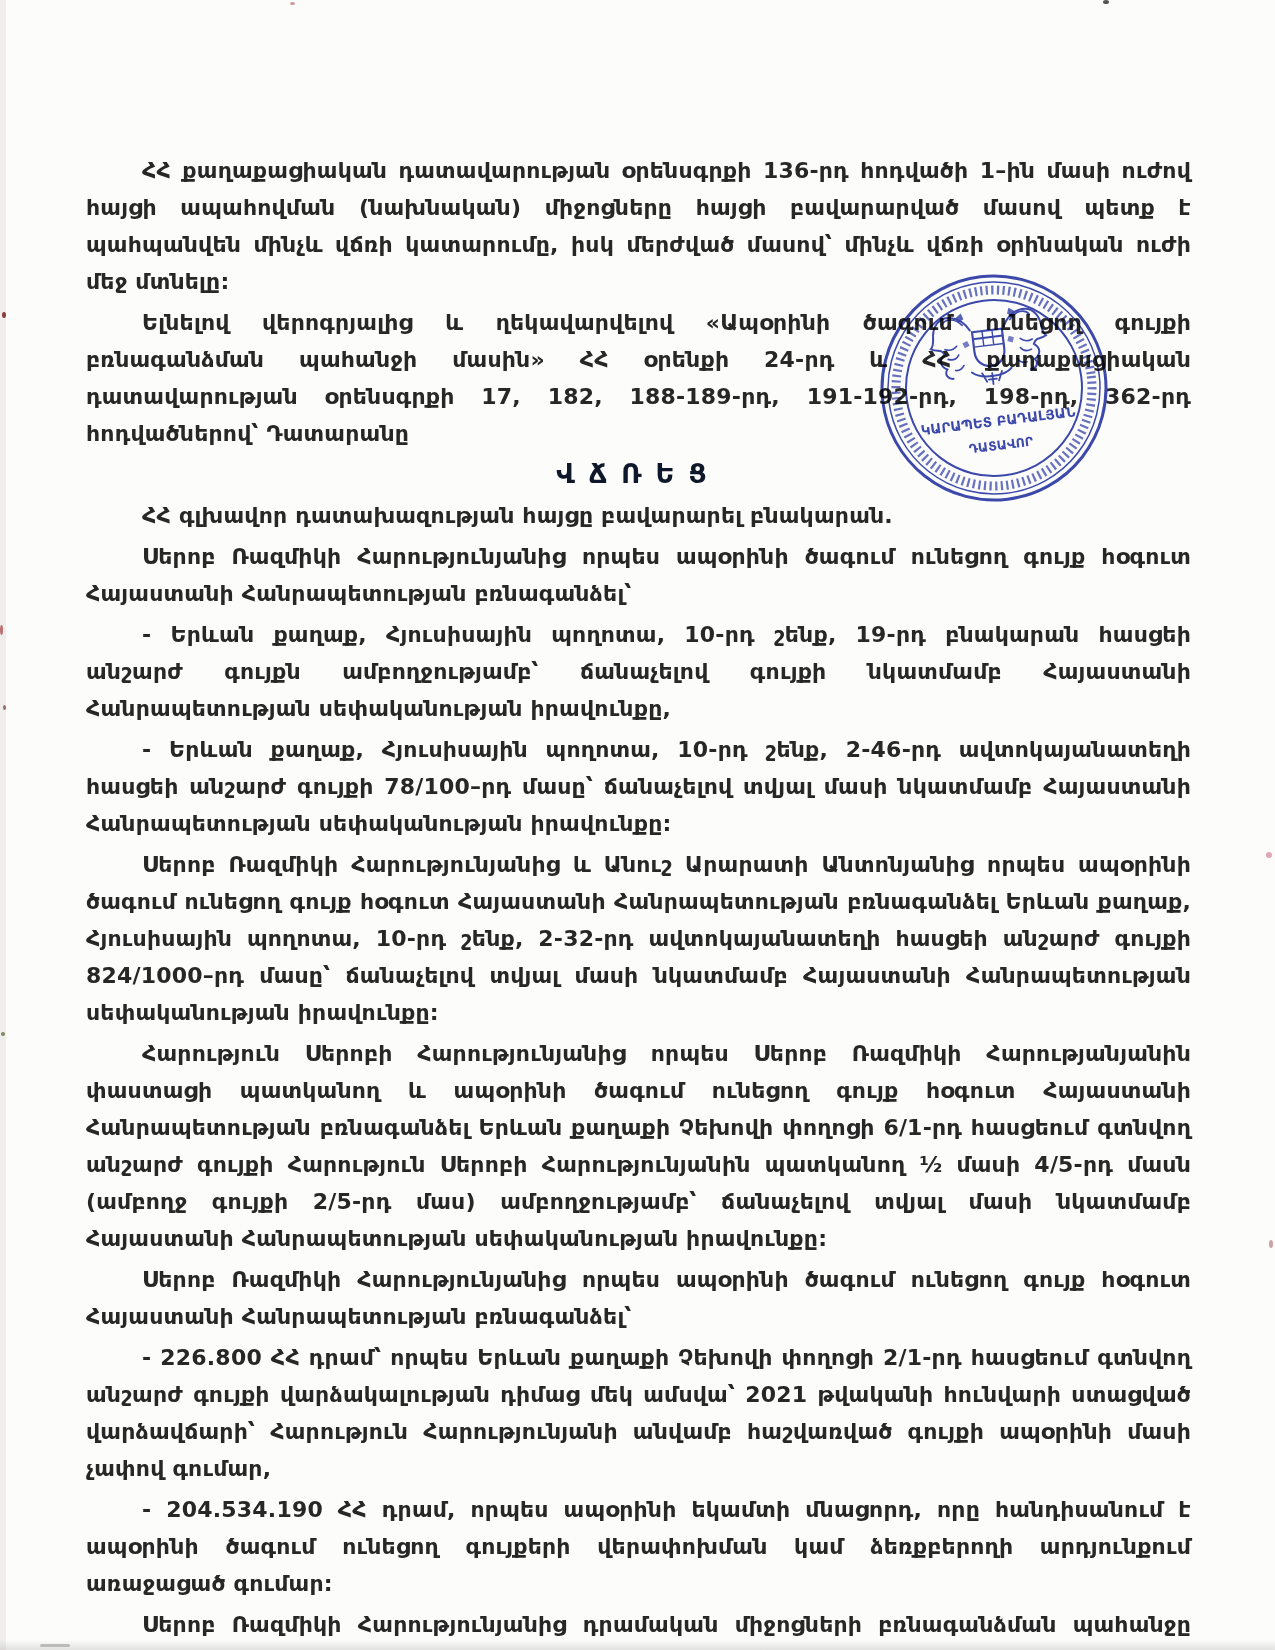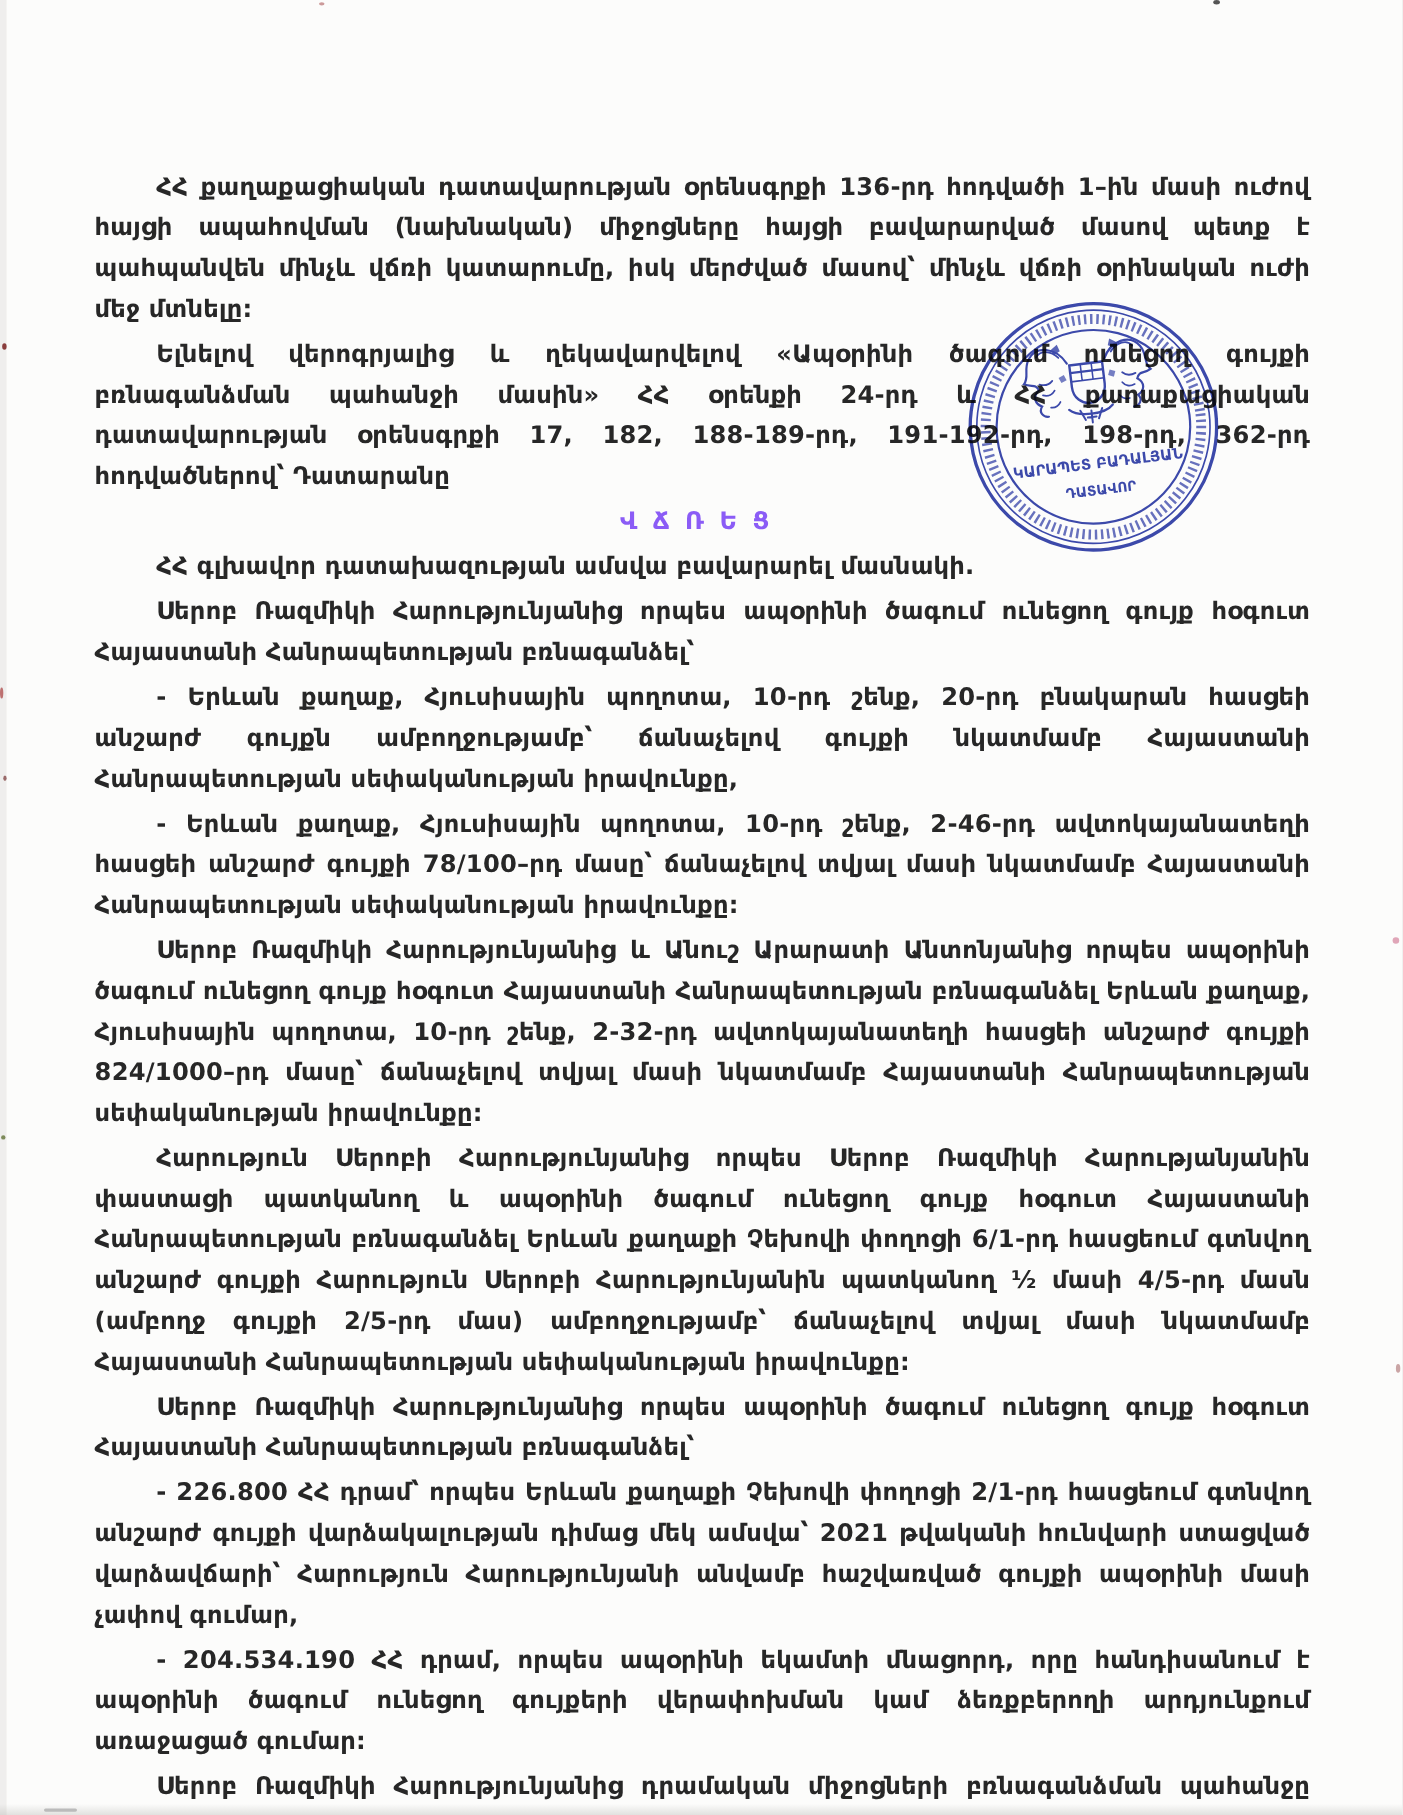--- a/index.html
+++ b/index.html
@@ -7,22 +7,22 @@
     position:relative;width:1275px;height:1650px;background:#fcfcfb;
     overflow:hidden;font-family:"DejaVu Sans",sans-serif;
   }
   .content{
     position:absolute;left:82px;top:148px;width:1113px;
     font-size:22px;line-height:37px;color:#272727;
     text-align:justify;letter-spacing:0.2px;
   }
   p.doc-para{margin:4px;text-indent:56px;font-weight:bold;}
   .verdict-heading{
-    text-align:center;font-weight:bold;font-size:22px;
-    letter-spacing:14px;margin:4px 0 3px 0;color:#8b5cf6;
+    text-align:center;font-weight:bold;font-size:26px;
+    letter-spacing:14px;margin:4px 0 3px 0;color:#0f172a;
   }
   .gap-top{margin-top:14px;}
   
   .stamp{
     position:absolute;left:874px;top:268px;width:240px;height:240px;
     mix-blend-mode:multiply;opacity:0.92;transform:rotate(-7deg);
   }
   .stamp text{font-family:"DejaVu Sans",sans-serif;font-weight:bold;}
   
   .spk{position:absolute;border-radius:50%;}
@@ -33,23 +33,23 @@
 </style>
 </head>
 <body>
 
 <div class="page">
 
   <div class="content">
     <p class="doc-para">ՀՀ քաղաքացիական դատավարության օրենսգրքի 136-րդ հոդվածի 1–ին մասի ուժով հայցի ապահովման (նախնական) միջոցները հայցի բավարարված մասով պետք է պահպանվեն մինչև վճռի կատարումը, իսկ մերժված մասով՝ մինչև վճռի օրինական ուժի մեջ մտնելը:</p>
     <p class="doc-para">Ելնելով վերոգրյալից և ղեկավարվելով «Ապօրինի ծագում ունեցող գույքի բռնագանձման պահանջի մասին» ՀՀ օրենքի 24-րդ և ՀՀ քաղաքացիական դատավարության օրենսգրքի 17, 182, 188-189-րդ, 191-192-րդ, 198-րդ, 362-րդ հոդվածներով՝ Դատարանը</p>
     <div class="verdict-heading">ՎՃՌԵՑ</div>
-    <p class="doc-para">ՀՀ գլխավոր դատախազության ամսվա բավարարել մասնակի.</p>
+    <p class="doc-para">ՀՀ գլխավոր դատախազության հայցը բավարարել բնակարան.</p>
     <p class="doc-para">Սերոբ Ռազմիկի Հարությունյանից որպես ապօրինի ծագում ունեցող գույք հօգուտ Հայաստանի Հանրապետության բռնագանձել՝</p>
-    <p class="doc-para">- Երևան քաղաք, Հյուսիսային պողոտա, 10-րդ շենք, 20-րդ բնակարան հասցեի անշարժ գույքն ամբողջությամբ՝ ճանաչելով գույքի նկատմամբ Հայաստանի Հանրապետության սեփականության իրավունքը,</p>
+    <p class="doc-para">- Երևան քաղաք, Հյուսիսային պողոտա, 10-րդ շենք, 19-րդ բնակարան հասցեի անշարժ գույքն ամբողջությամբ՝ ճանաչելով գույքի նկատմամբ Հայաստանի Հանրապետության սեփականության իրավունքը,</p>
     <p class="doc-para">- Երևան քաղաք, Հյուսիսային պողոտա, 10-րդ շենք, 2-46-րդ ավտոկայանատեղի հասցեի անշարժ գույքի 78/100–րդ մասը՝ ճանաչելով տվյալ մասի նկատմամբ Հայաստանի Հանրապետության սեփականության իրավունքը:</p>
     <p class="doc-para">Սերոբ Ռազմիկի Հարությունյանից և Անուշ Արարատի Անտոնյանից որպես ապօրինի ծագում ունեցող գույք հօգուտ Հայաստանի Հանրապետության բռնագանձել Երևան քաղաք, Հյուսիսային պողոտա, 10-րդ շենք, 2-32-րդ ավտոկայանատեղի հասցեի անշարժ գույքի 824/1000–րդ մասը՝ ճանաչելով տվյալ մասի նկատմամբ Հայաստանի Հանրապետության սեփականության իրավունքը:</p>
     <p class="doc-para">Հարություն Սերոբի Հարությունյանից որպես Սերոբ Ռազմիկի Հարությանյանին փաստացի պատկանող և ապօրինի ծագում ունեցող գույք հօգուտ Հայաստանի Հանրապետության բռնագանձել Երևան քաղաքի Չեխովի փողոցի 6/1-րդ հասցեում գտնվող անշարժ գույքի Հարություն Սերոբի Հարությունյանին պատկանող ½ մասի 4/5-րդ մասն (ամբողջ գույքի 2/5-րդ մաս) ամբողջությամբ՝ ճանաչելով տվյալ մասի նկատմամբ Հայաստանի Հանրապետության սեփականության իրավունքը:</p>
     <p class="doc-para">Սերոբ Ռազմիկի Հարությունյանից որպես ապօրինի ծագում ունեցող գույք հօգուտ Հայաստանի Հանրապետության բռնագանձել՝</p>
     <p class="doc-para">- 226.800 ՀՀ դրամ՝ որպես Երևան քաղաքի Չեխովի փողոցի 2/1-րդ հասցեում գտնվող անշարժ գույքի վարձակալության դիմաց մեկ ամսվա՝ 2021 թվականի հունվարի ստացված վարձավճարի՝ Հարություն Հարությունյանի անվամբ հաշվառված գույքի ապօրինի մասի չափով գումար,</p>
     <p class="doc-para">- 204.534.190 ՀՀ դրամ, որպես ապօրինի եկամտի մնացորդ, որը հանդիսանում է ապօրինի ծագում ունեցող գույքերի վերափոխման կամ ձեռքբերողի արդյունքում առաջացած գումար:</p>
     <p class="doc-para gap-top">Սերոբ Ռազմիկի Հարությունյանից դրամական միջոցների բռնագանձման պահանջը բավարարել ինչպես Սերոբ Հարությունյանի անունով հաշվառված օրինական գույքերի, այնպես էլ Հարություն Սերոբի Հարությունյանի անունով գրանցված, սակայն Օրենքի իմաստով Սերոբ</p>
   </div>
 
   <svg class="stamp" viewBox="-120 -120 240 240" xmlns="http://www.w3.org/2000/svg">

